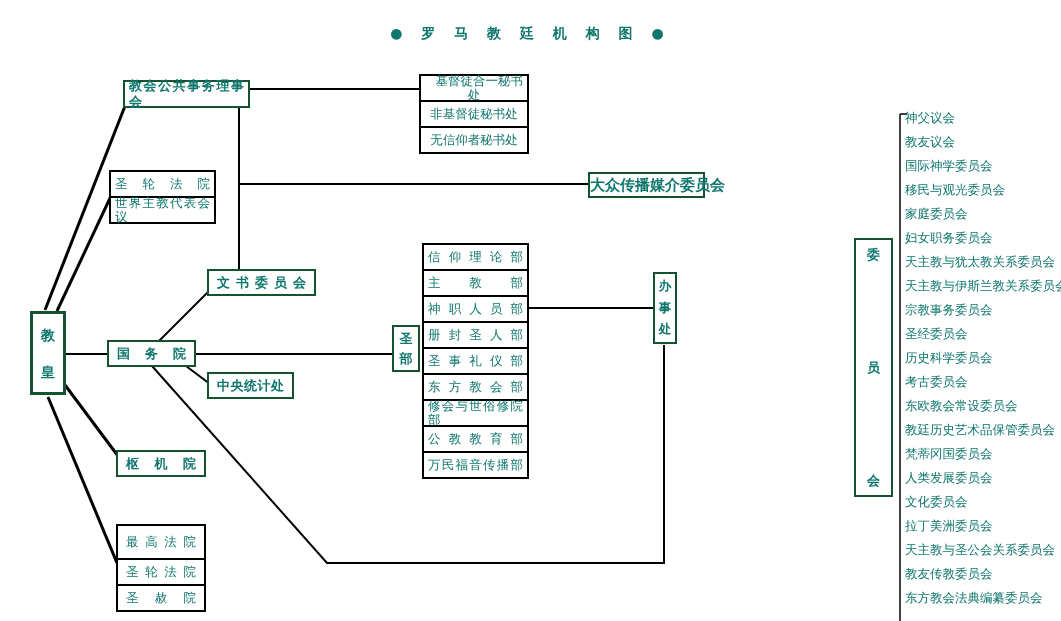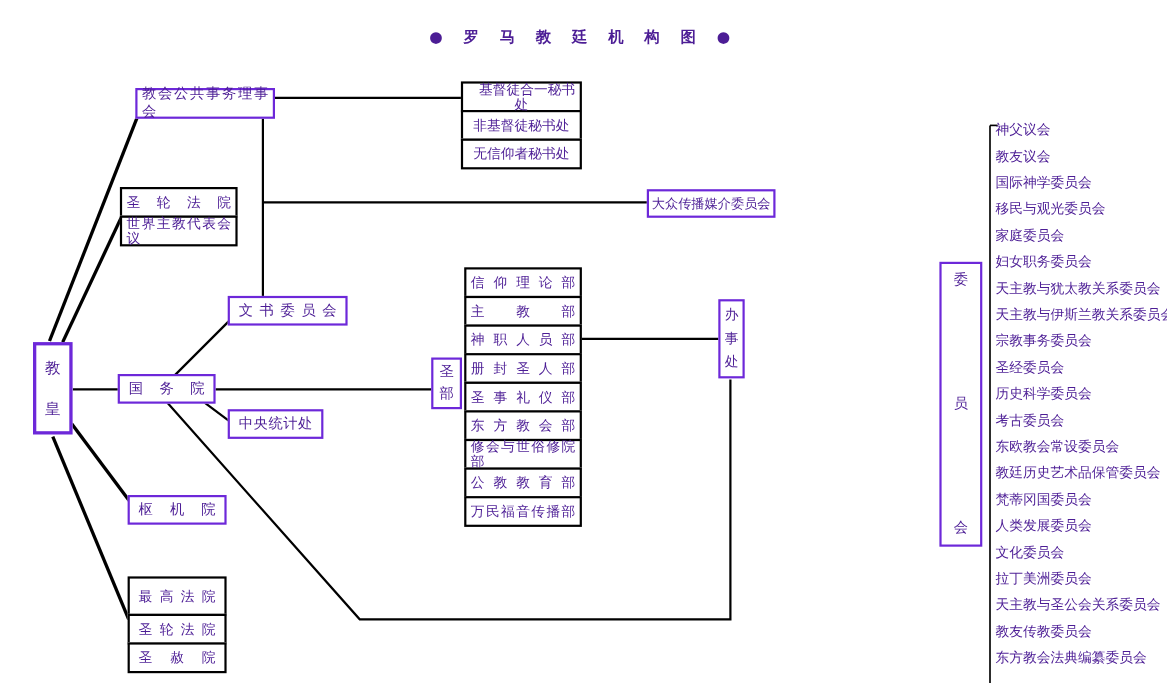--- a/index.html
+++ b/index.html
@@ -1,29 +1,29 @@
 <!DOCTYPE html>
 <html><head>
 <meta charset="utf-8">
 <style>
   * { margin:0; padding:0; box-sizing:border-box; }
   html,body { background:#ffffff; }
   .stage {
     position:relative; width:1061px; height:621px; background:#fff;
-    font-family:"DejaVu Sans", sans-serif; color:#4c1d95; overflow:hidden;
+    font-family:"DejaVu Sans", sans-serif; color:#0f766e; overflow:hidden;
   }
   .wires { position:absolute; left:0; top:0; }
   .title {
     position:absolute; top:25px; left:0; width:100%; text-align:center;
     font-size:14px; font-weight:bold; letter-spacing:7px; white-space:pre;
   }
   .box {
-    position:absolute; background:#fff; border:2px solid #6d28d9;
+    position:absolute; background:#fff; border:2px solid #14532d;
     display:flex; flex-direction:column; justify-content:center;
-    text-align:center; font-size:13px; line-height:1.2; white-space:nowrap;
+    text-align:center; font-size:13px; line-height:1.2; white-space:nowrap;font-weight:bold;
   }
   .bold3 { border-width:3px; }
   .jus { text-align:justify; text-align-last:justify; padding:0 8px; white-space:normal; }
   .stack { position:absolute; }
   .row {
     height:28px; border:2px solid #000; margin-top:-2px; background:#fff;
     display:flex; flex-direction:column; justify-content:center;
     text-align:justify; text-align-last:justify; padding:0 4px;
     font-size:12.5px; line-height:1.1;
   }
@@ -79,21 +79,21 @@
       <div class="row">世界主教代表会议</div>
     </div>
 
   <div class="stack center" style="left:419px;top:74px;width:110px">
 
   <div class="row">基督徒合一秘书处</div>
       <div class="row">非基督徒秘书处</div>
       <div class="row">无信仰者秘书处</div>
     </div>
 
-  <div class="box" style="left:588px;top:172px;width:117px;height:26px;font-size:12px">大众传播媒介委员会</div>
+  <div class="box" style="left:588px;top:172px;width:117px;height:26px;font-size:15px">大众传播媒介委员会</div>
 
   <div class="box jus" style="left:207px;top:269px;width:109px;height:27px">文书委员会</div>
 
   <div class="box jus" style="left:107px;top:340px;width:89px;height:27px">国务院</div>
 
   <div class="box jus" style="left:207px;top:372px;width:87px;height:27px">中央统计处</div>
 
   <div class="box jus" style="left:116px;top:450px;width:90px;height:27px">枢机院</div>
 
   <div class="stack" style="left:116px;top:524px;width:90px">

